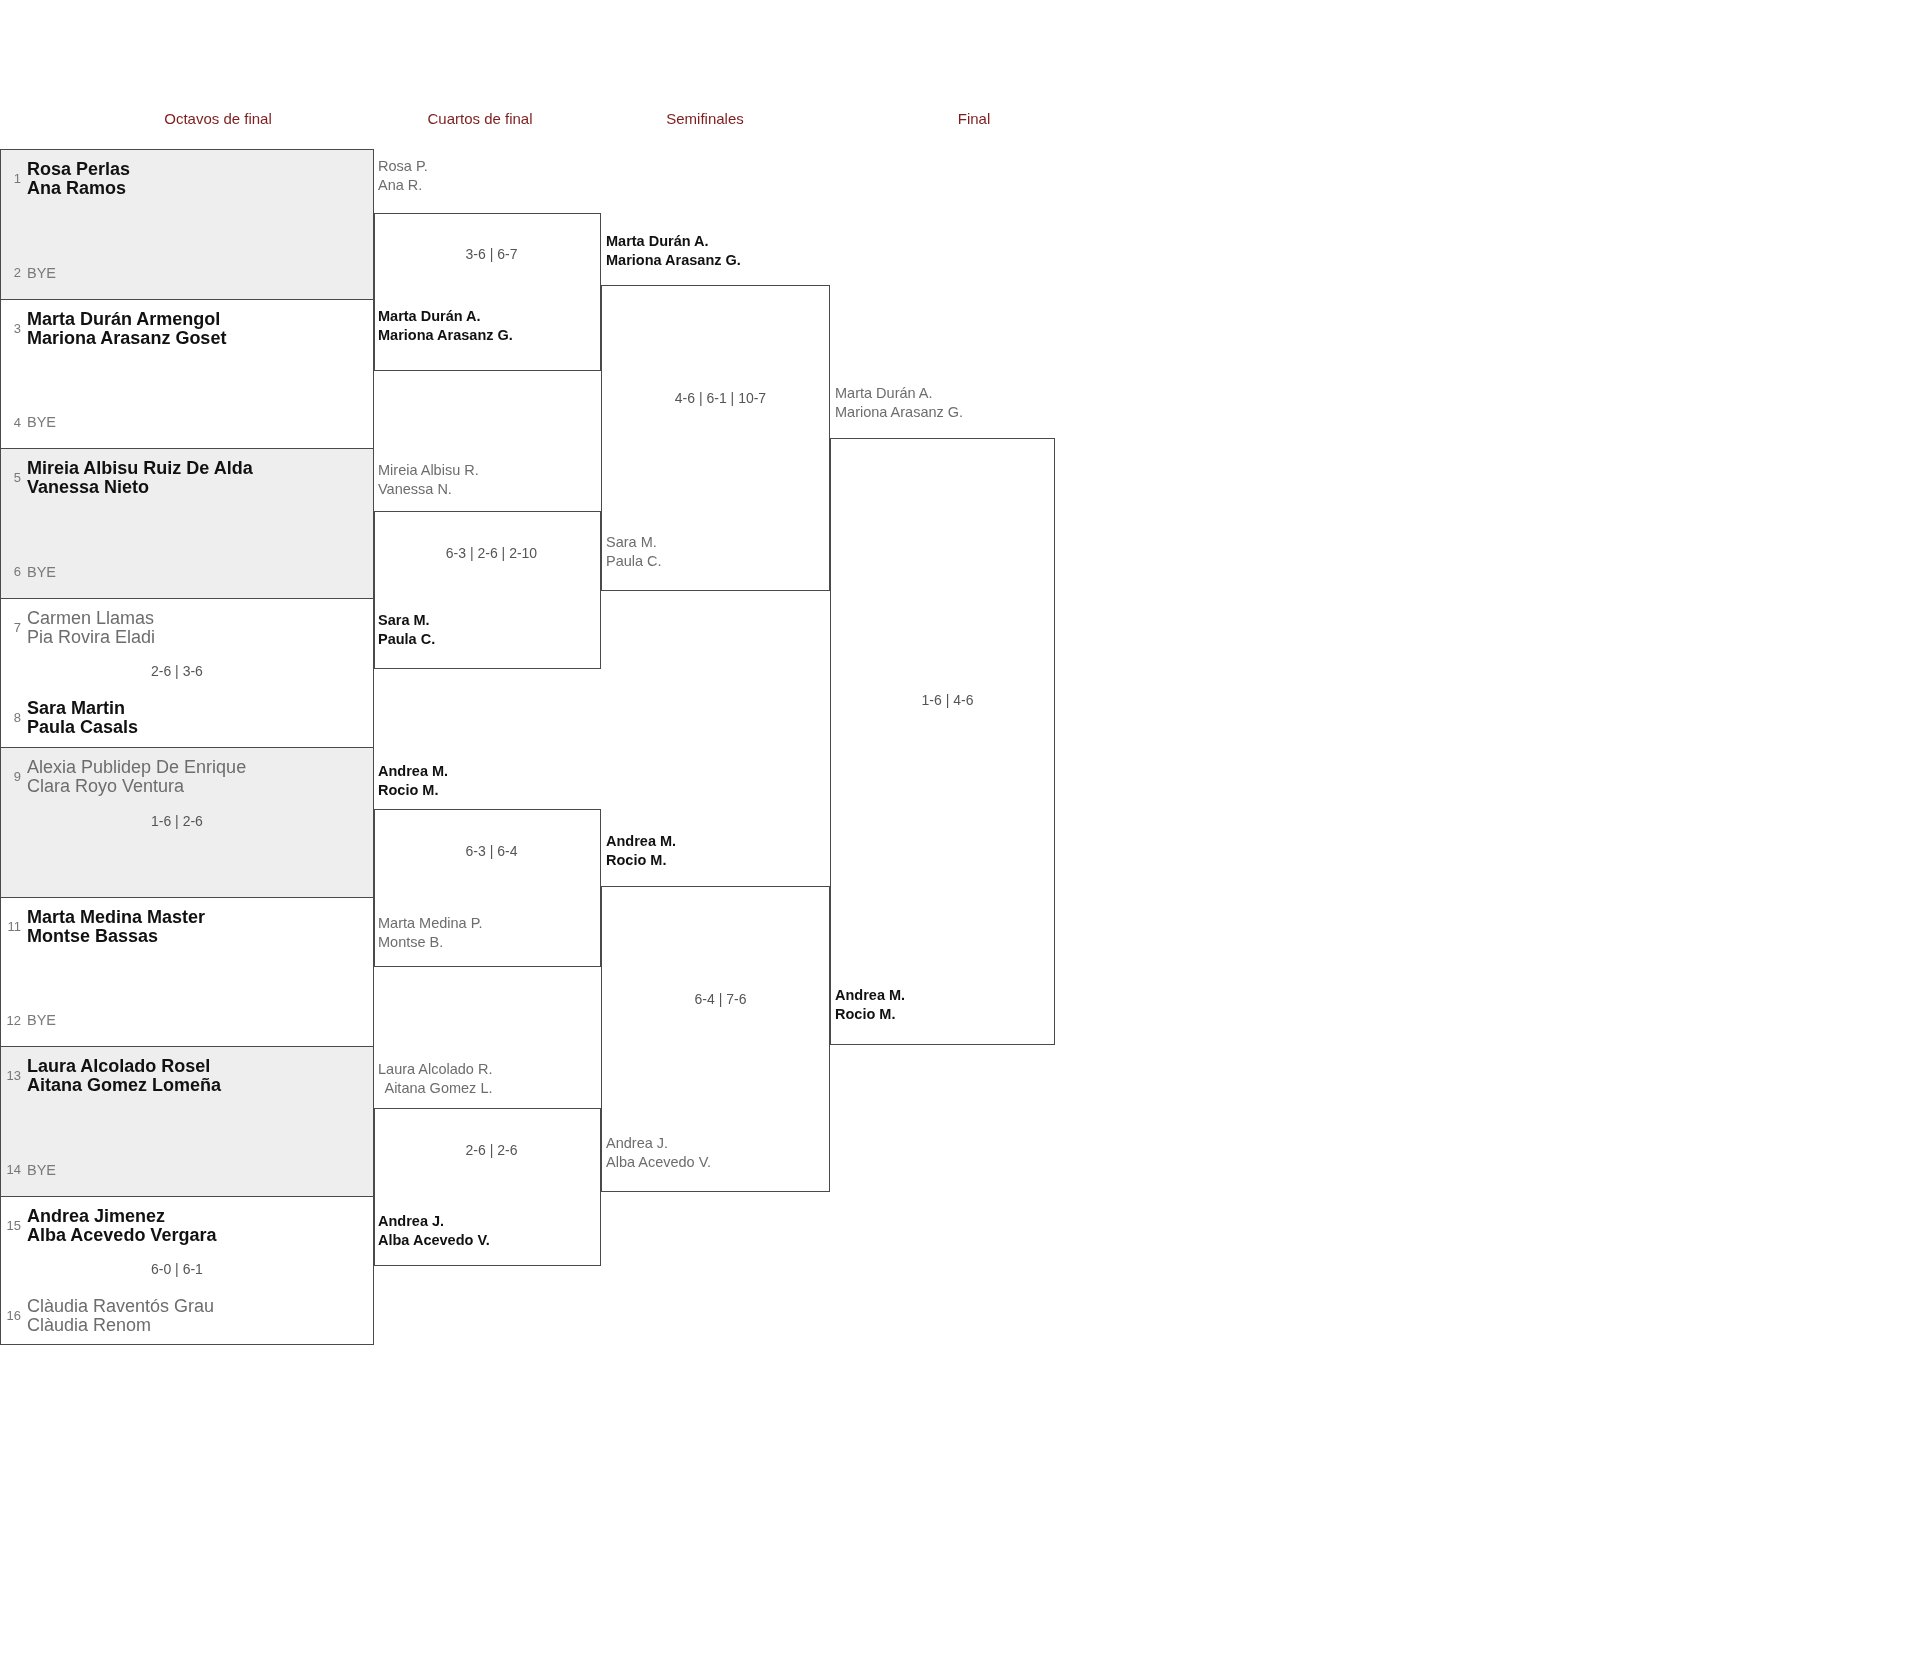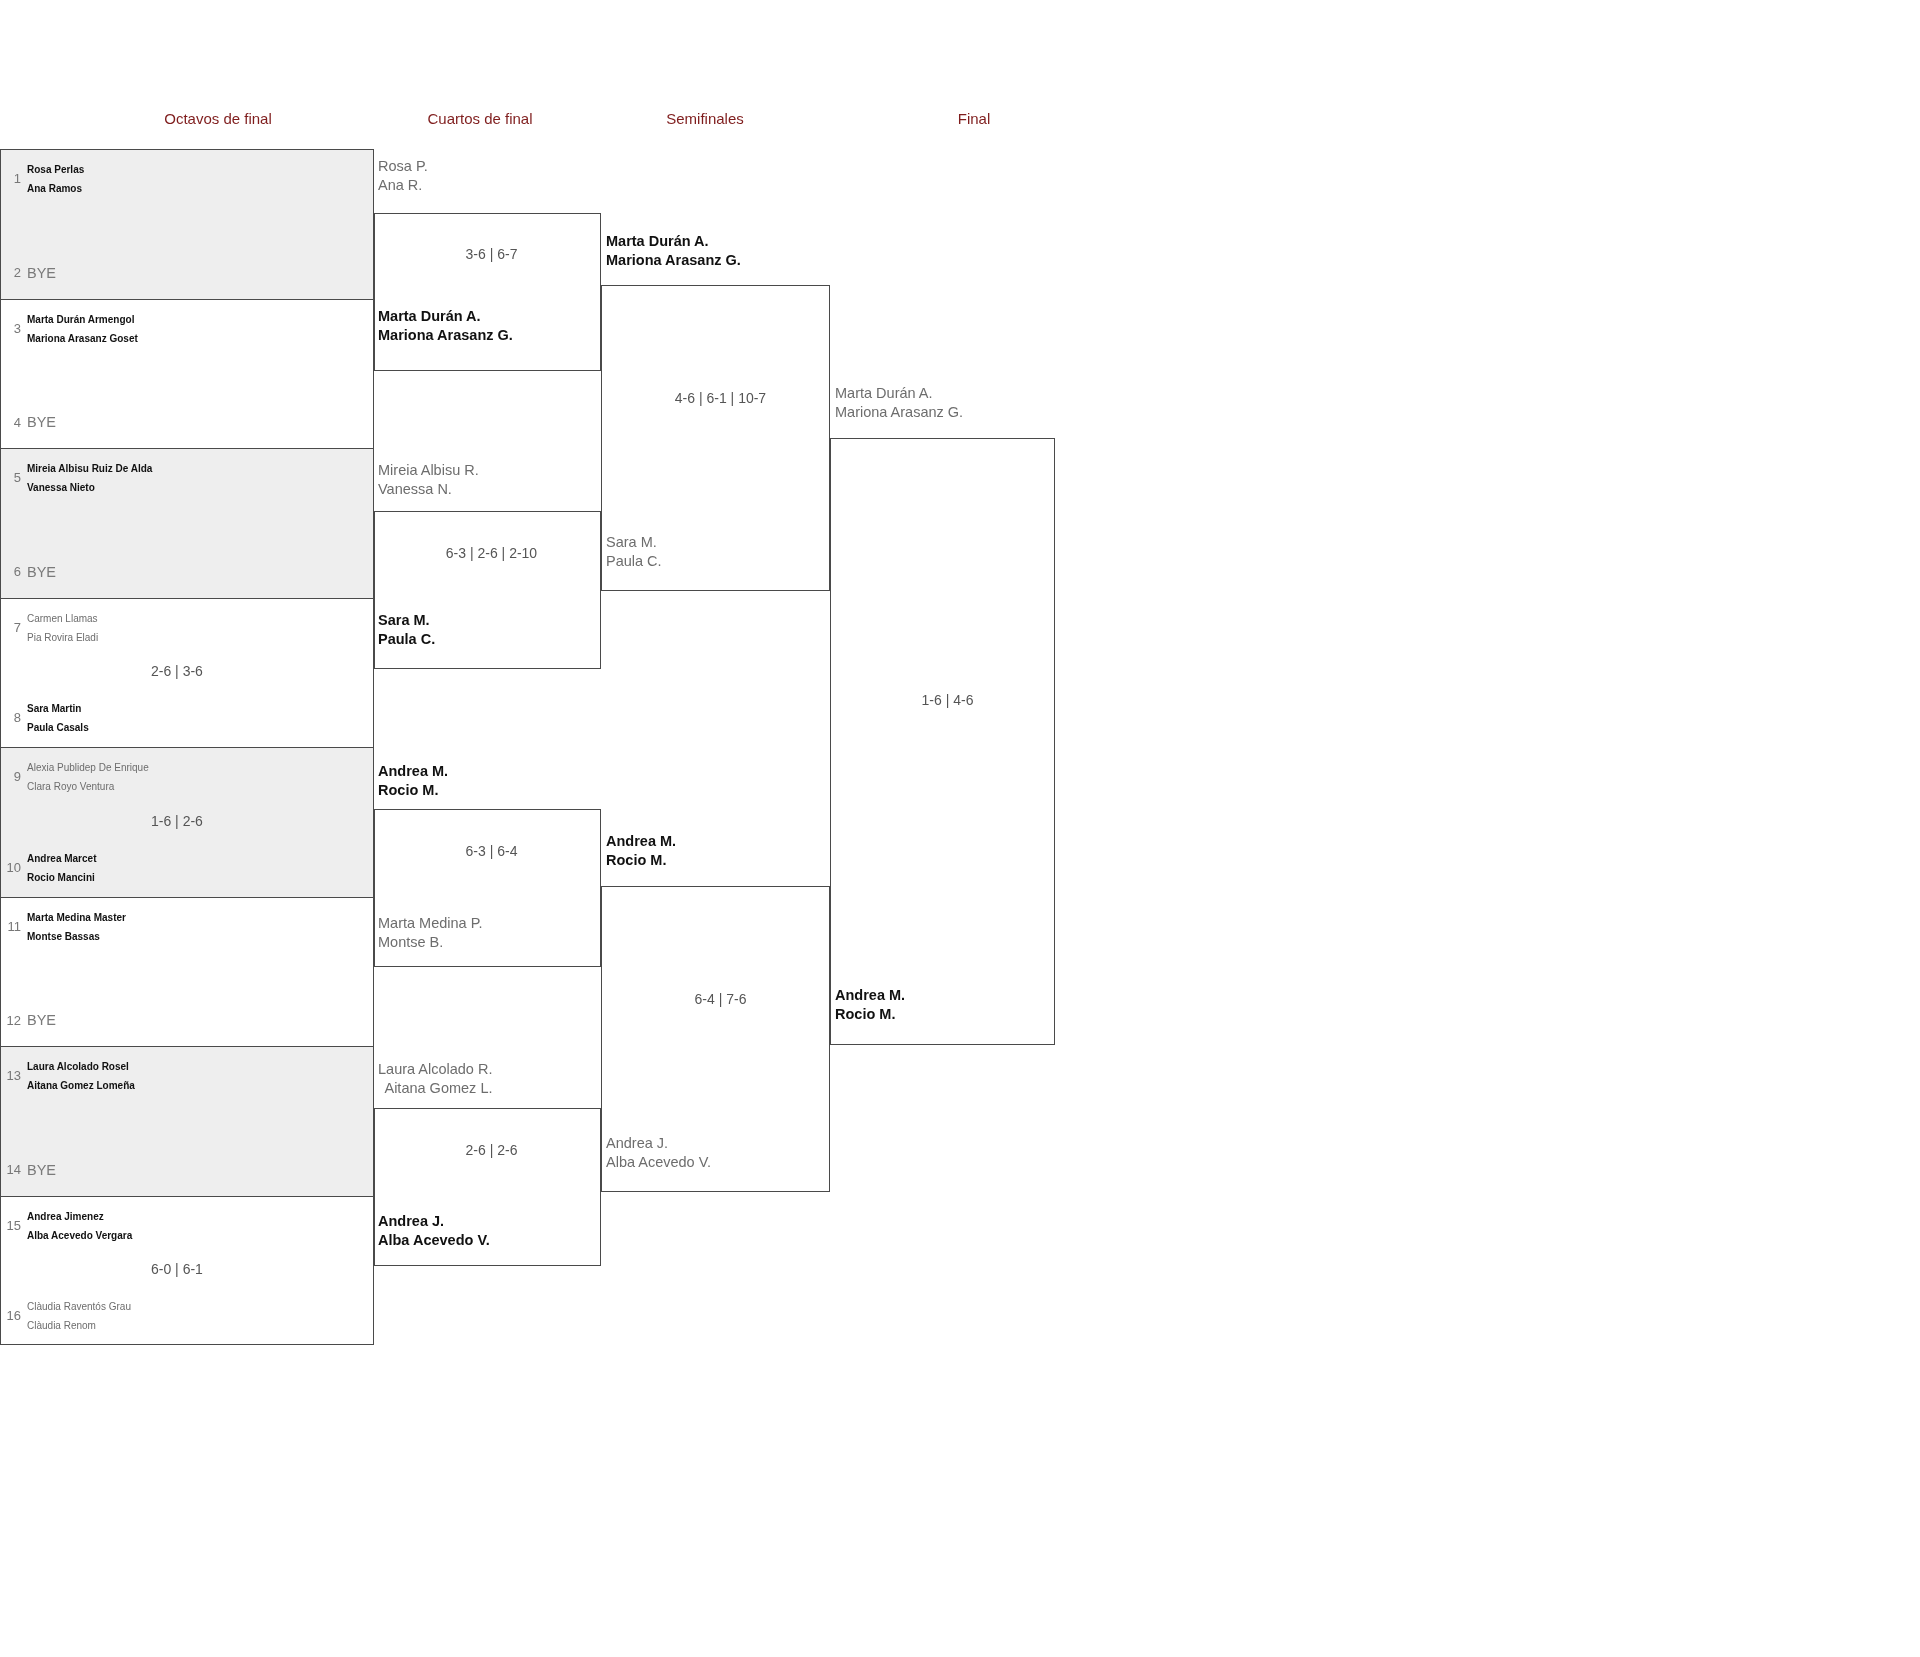--- a/index.html
+++ b/index.html
@@ -67,21 +67,21 @@
   .seed {
     width: 26px;
     flex: 0 0 26px;
     text-align: right;
     padding-right: 6px;
     font-size: 13px;
     color: #777777;
     line-height: 14px;
   }
   .team {
-    font-size: 10px;
+    font-size: 18px;
     line-height: 19px;
     color: #6d6d6d;
     white-space: nowrap;
   }
   .team.win { color: #111111; font-weight: bold; }
   .team.bye { color: #7a7a7a; font-size: 14.5px; }
   .nm { display: block; }
 
   .r1-score {
     position: absolute;
@@ -190,27 +190,20 @@
       </div>
       <div class="r1-pair shaded" style="height:149.5px;">
         <div class="slot" style="position:absolute; left:0; top:10px; width:100%;">
           <span class="seed">9</span>
           <span class="team">
             <span class="nm">Alexia Publidep De Enrique</span>
             <span class="nm">Clara Royo Ventura</span>
           </span>
         </div>
         <span class="r1-score" style="left:150px; top:64.75px;">1-6 | 2-6</span>
-        <div class="slot" style="position:absolute; left:0; top:100.5px; width:100%;">
-          <span class="seed">10</span>
-          <span class="team win">
-            <span class="nm">Andrea Marcet</span>
-            <span class="nm">Rocio Mancini</span>
-          </span>
-        </div>
       </div>
       <div class="r1-pair" style="height:149.5px;">
         <div class="slot" style="position:absolute; left:0; top:10px; width:100%;">
           <span class="seed">11</span>
           <span class="team win">
             <span class="nm">Marta Medina Master</span>
             <span class="nm">Montse Bassas</span>
           </span>
         </div>
         <div class="slot" style="position:absolute; left:0; top:113.5px; width:100%;">

